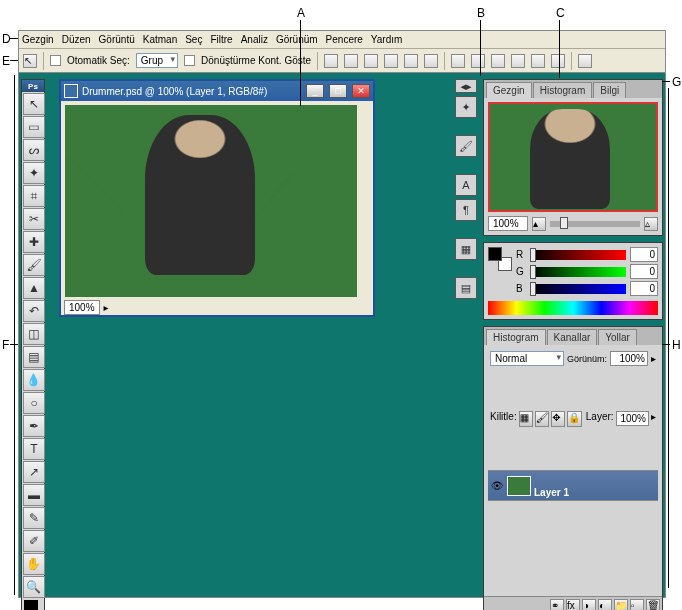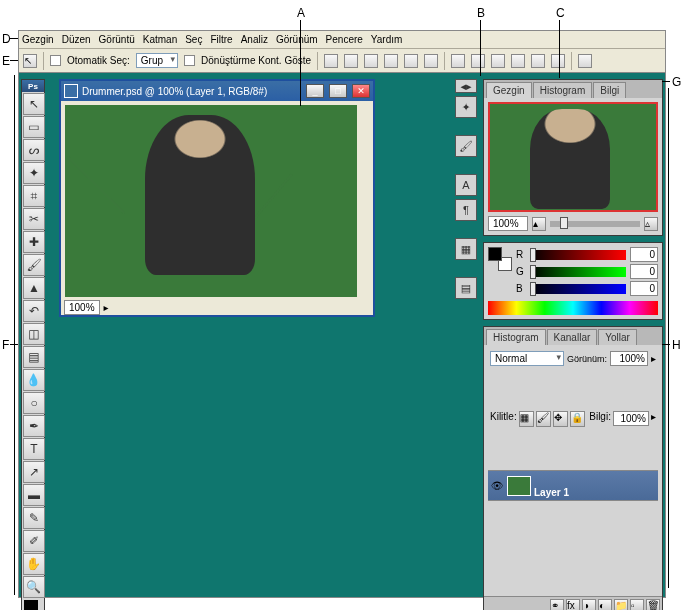--- a/index.html
+++ b/index.html
@@ -301,21 +301,21 @@
             <span class="opbox">100%</span>
             <span>▸</span>
           </div>
           <div class="locks">
             <span class="lbl">Kilitle:</span>
             <div class="ibtn">▦</div>
             <div class="ibtn">🖌</div>
             <div class="ibtn">✥</div>
             <div class="ibtn">🔒</div>
             <span style="flex:1"></span>
-            <span class="lbl">Bilgi:</span>
+            <span class="lbl">Layer:</span>
             <span class="opbox">100%</span>
             <span>▸</span>
           </div>
           <div class="layer">
             <div class="eye">👁</div>
             <div class="thumb"></div>
             <span class="lname">Layer 1</span>
           </div>
           <div style="height:50px"></div>
         </div>

